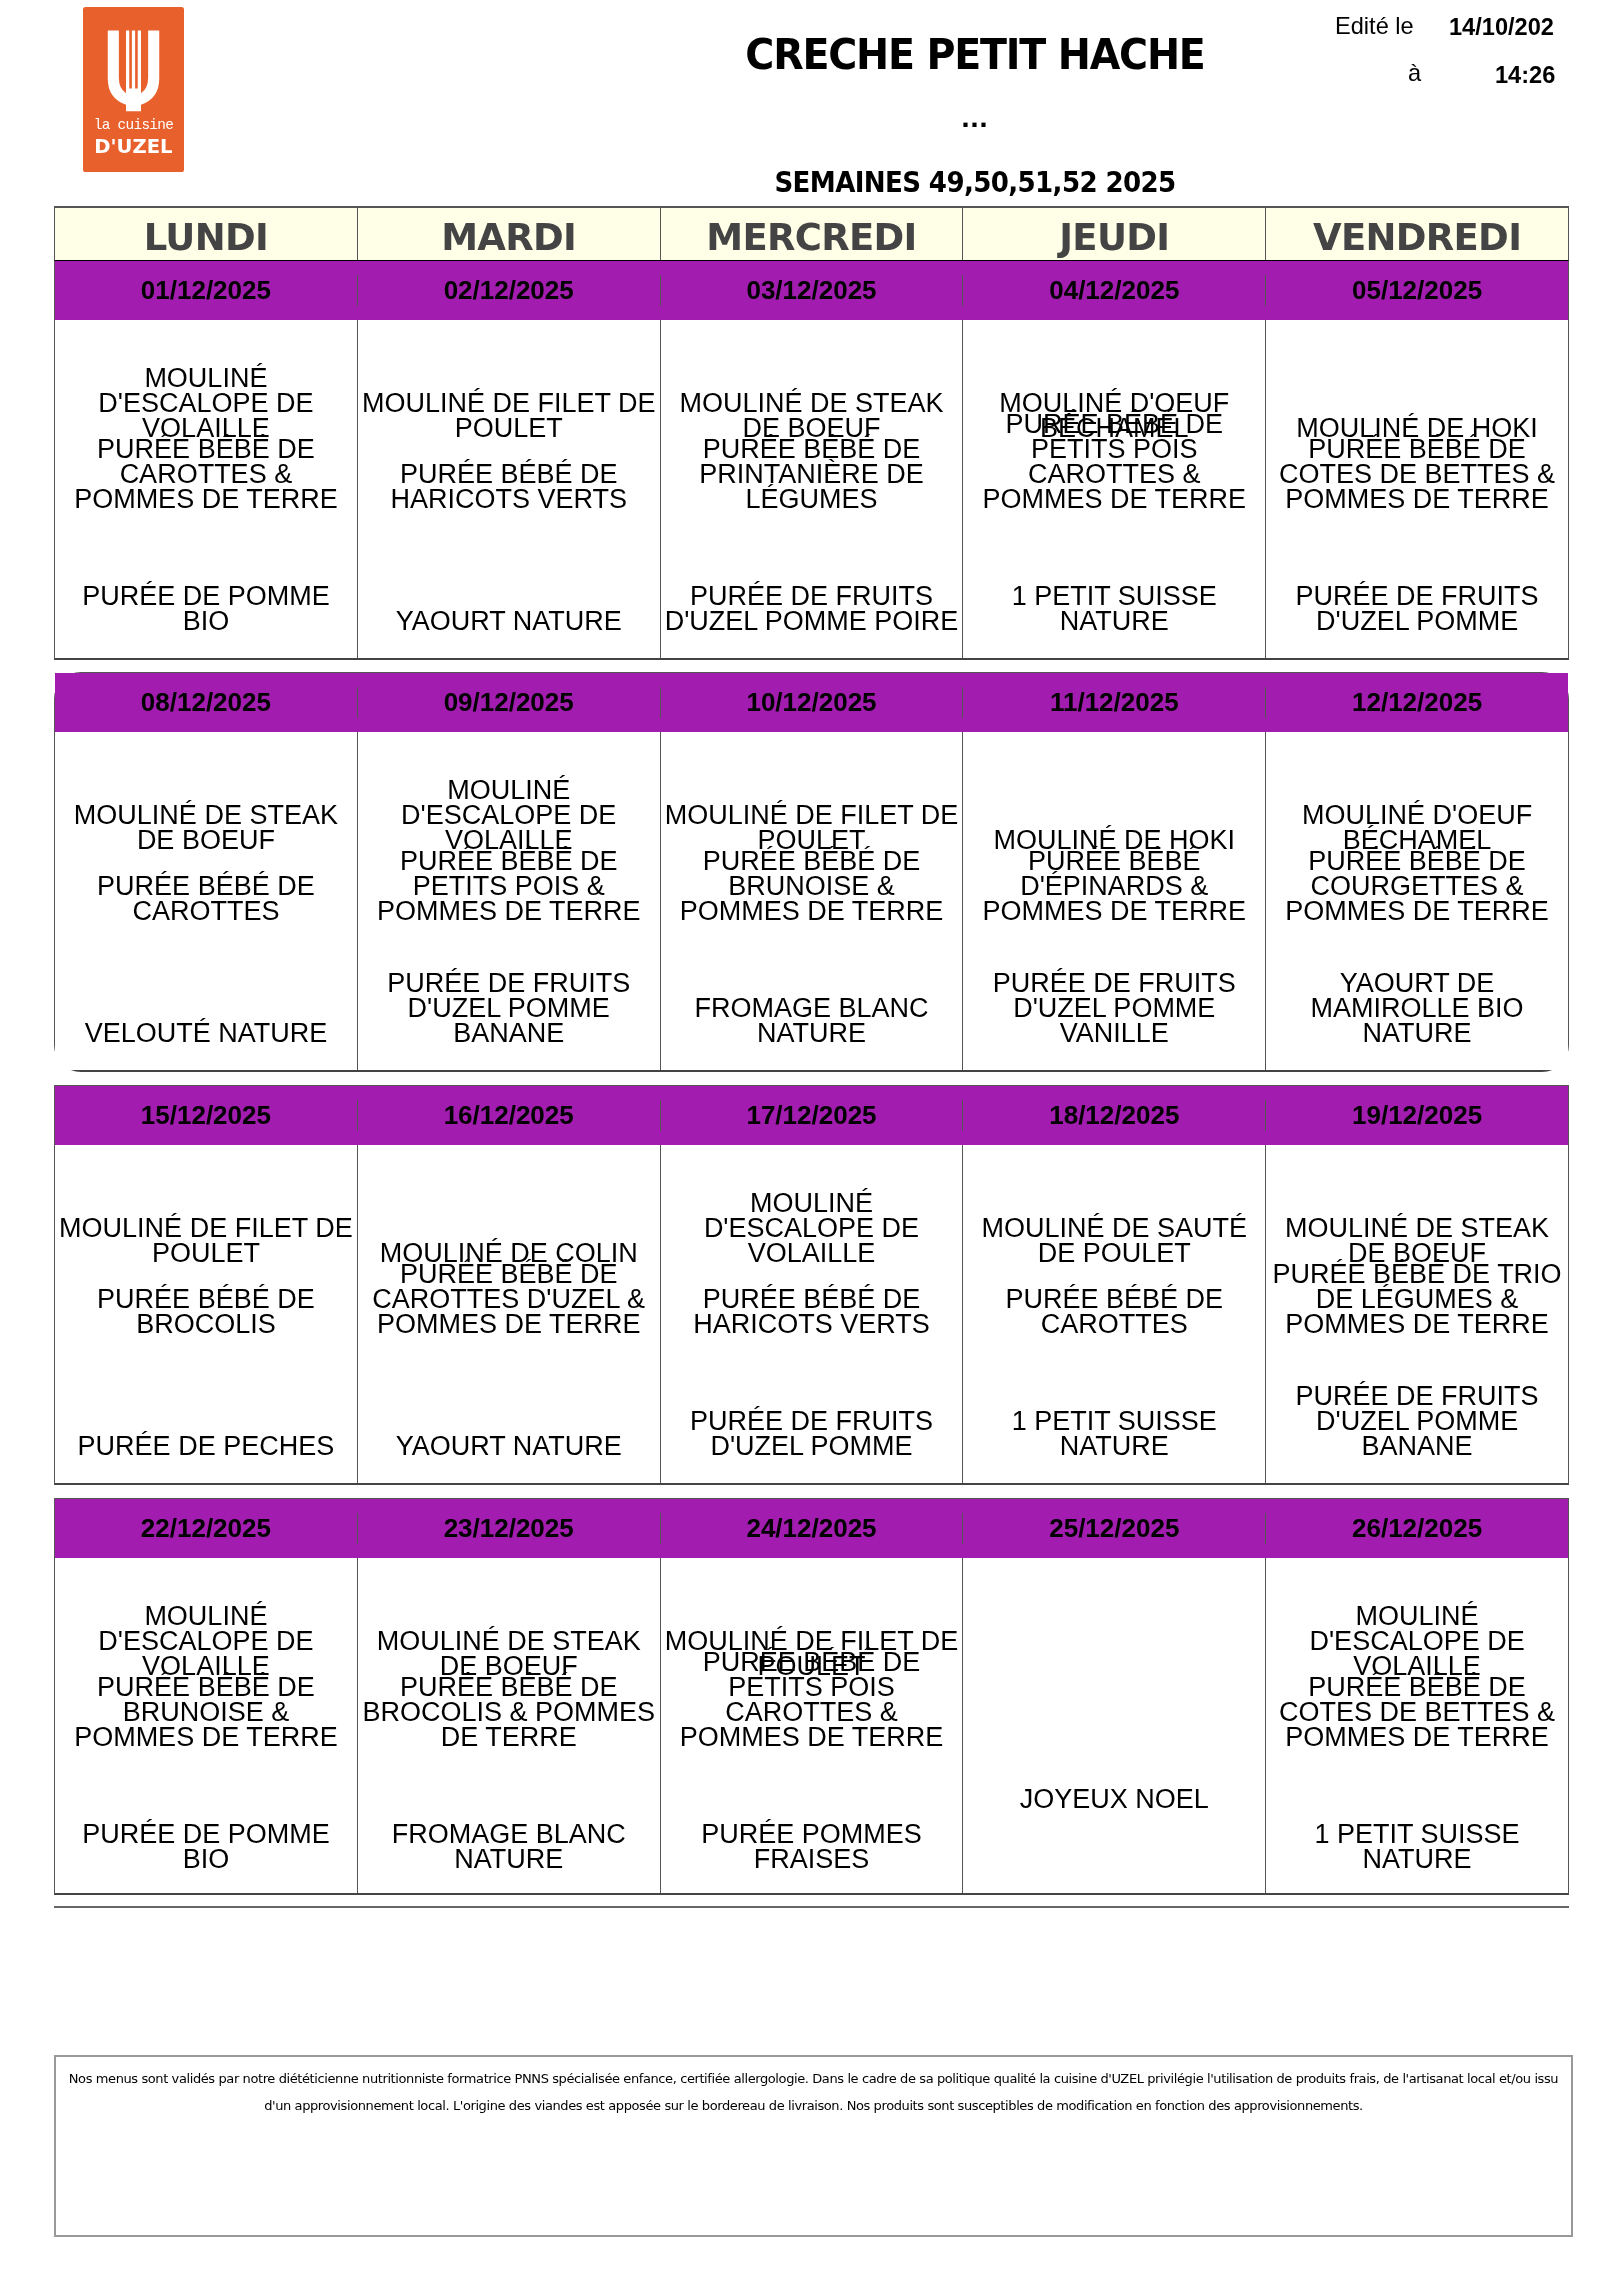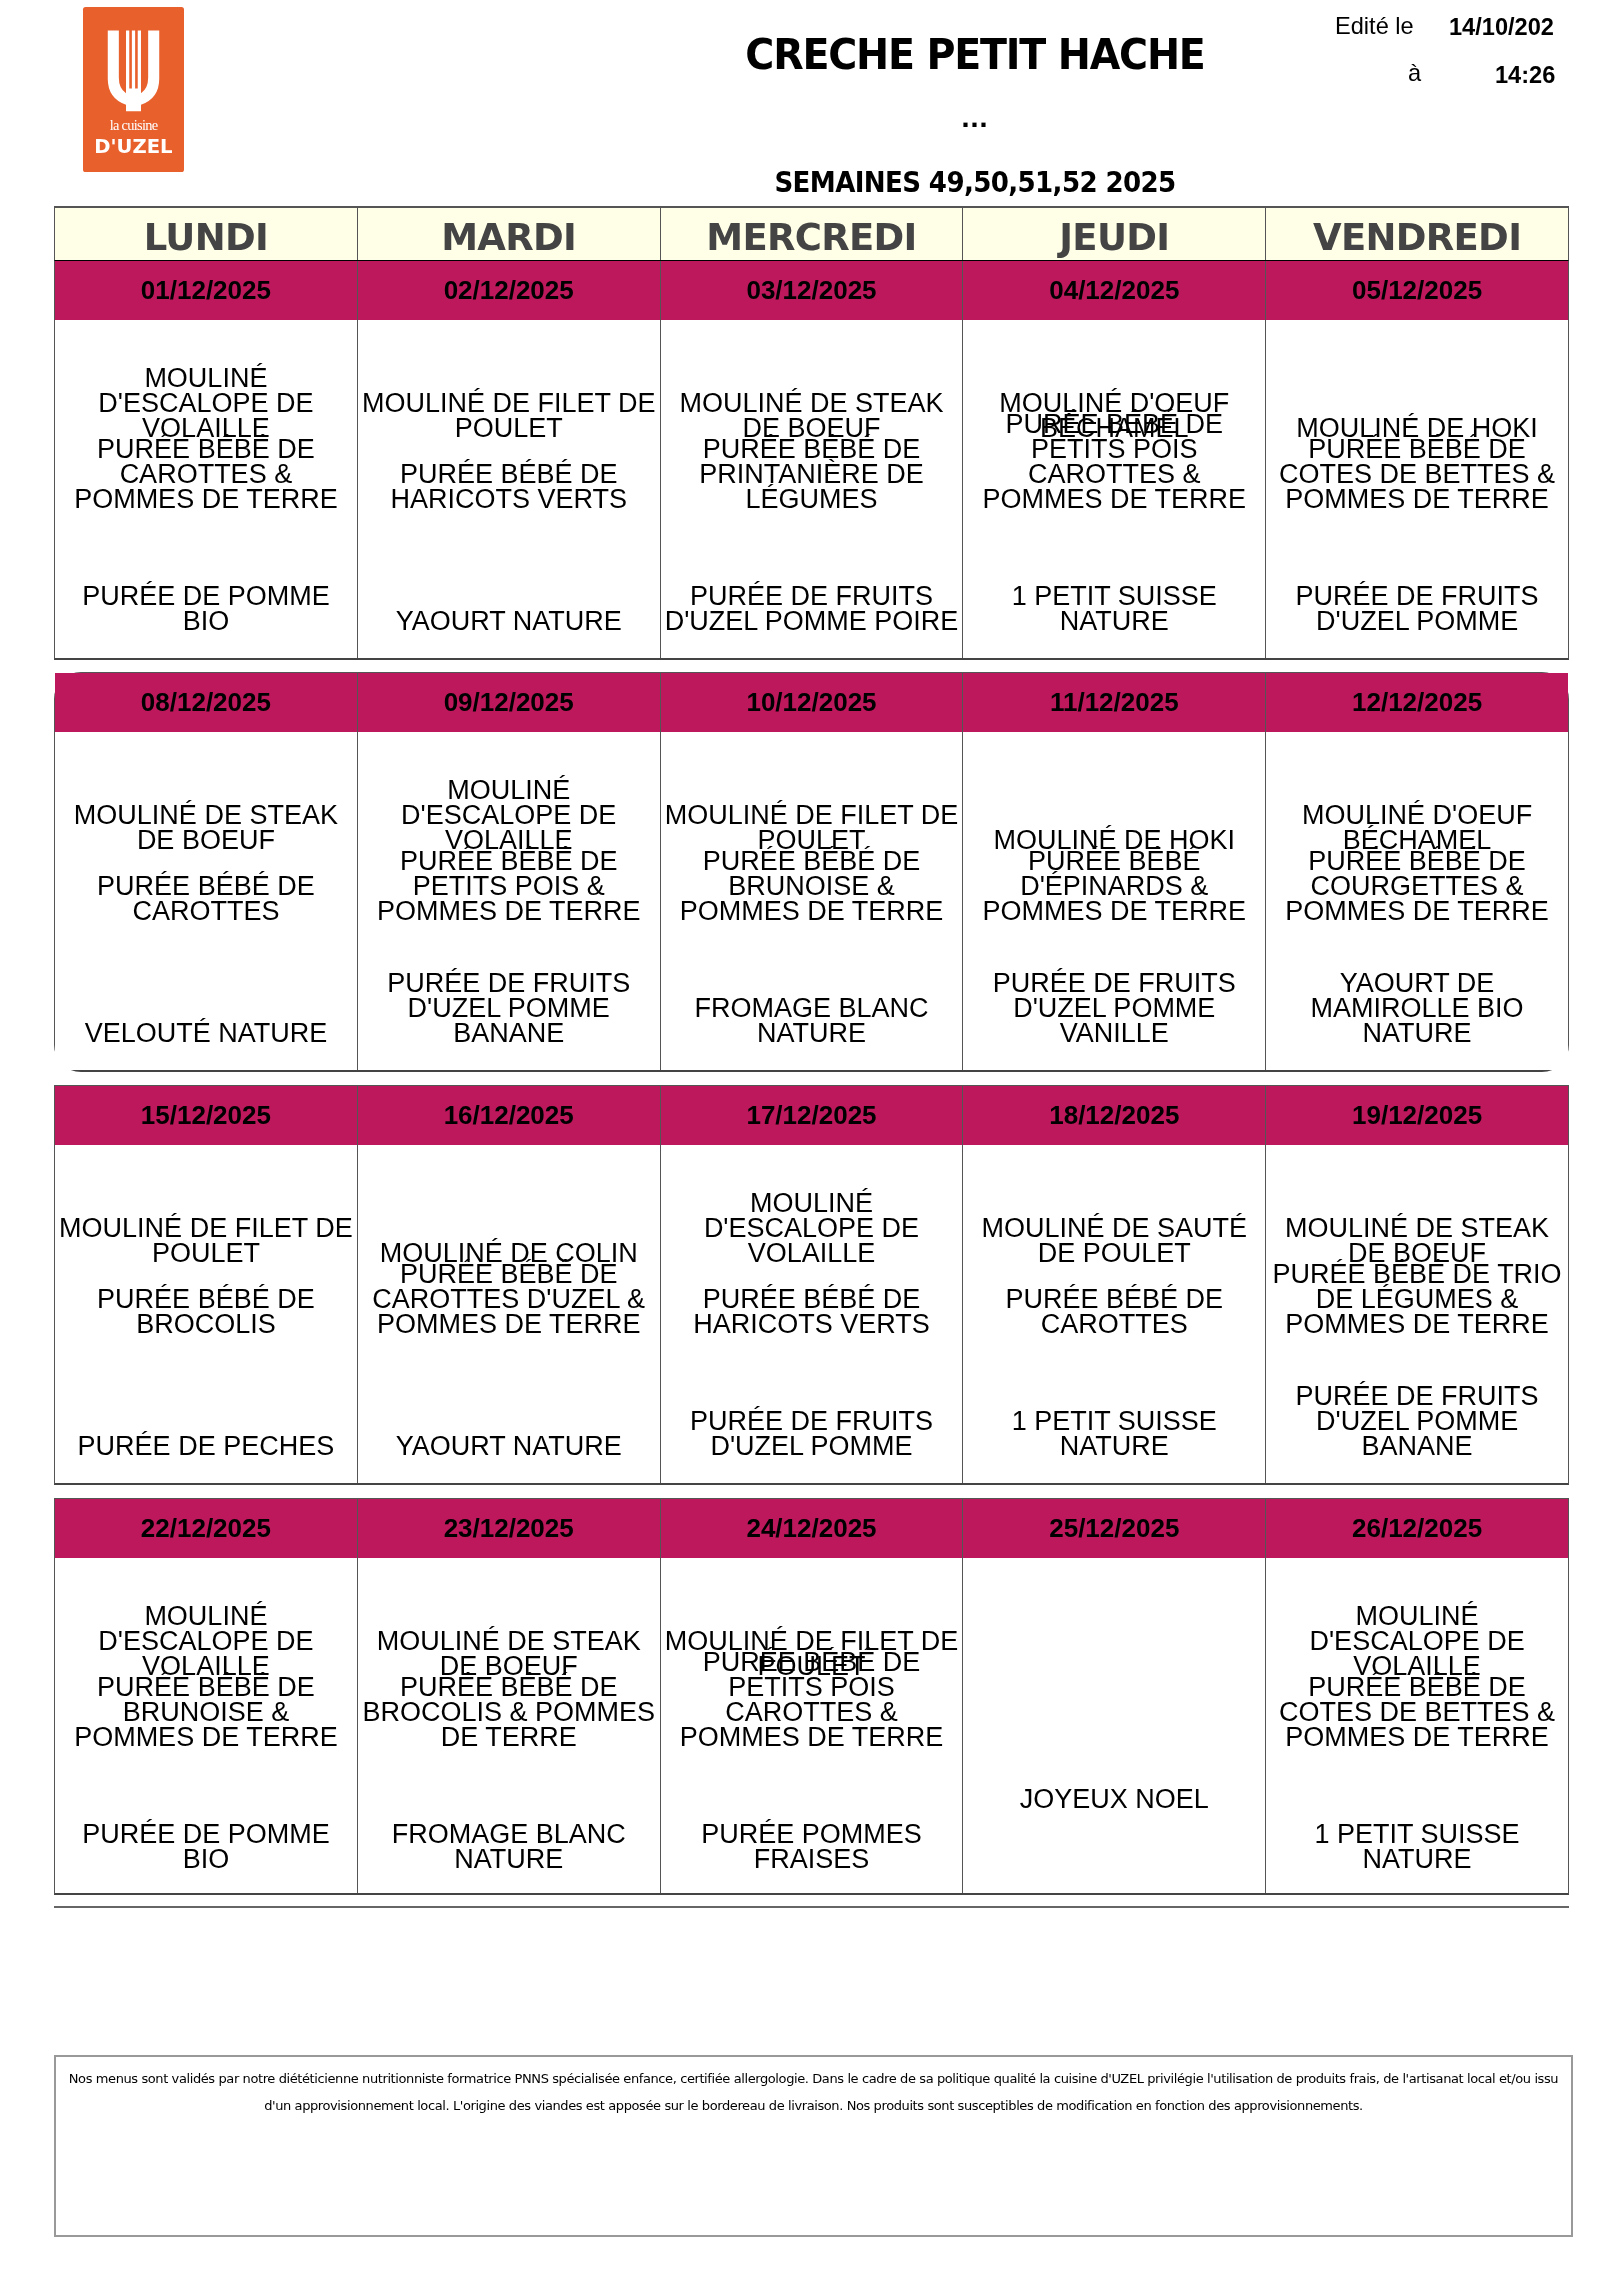--- a/index.html
+++ b/index.html
@@ -1,40 +1,40 @@
 <!DOCTYPE html>
 <html style="font-size:10.5px"><head>
 <meta charset="utf-8">
 <style>
   html, body { margin: 0; padding: 0; background: #ffffff; }
   body { width: 1622px; height: 2295px; position: relative; overflow: hidden; font-family: "Liberation Sans", sans-serif; color: #000; }
 
   .logo { position: absolute; left: 83px; top: 7.2px; width: 101px; height: 165px; background: #E8602C; border-radius: 2.6px; }
   .logo svg { position: absolute; left: 0; top: 0; }
-  .logo .logo-line1 { position: absolute; left: 0; width: 101px; top: 110px; text-align: center; color: #fff; font-family: Liberation Serif, serif; font-size: 14.4px; letter-spacing: -0.7px; }
+  .logo .logo-line1 { position: absolute; left: 0; width: 101px; top: 110px; text-align: center; color: #fff; font-family: Liberation Mono, monospace; font-size: 14.4px; letter-spacing: -0.7px; }
   .logo .logo-line2 { position: absolute; left: 0; width: 101px; top: 128px; text-align: center; color: #fff; font-family: "DejaVu Sans", sans-serif; font-weight: bold; font-size: 19.6px; letter-spacing: 0px; }
 
   .title { position: absolute; left: 687px; width: 576px; top: 29.4px; text-align: center; font-family: "DejaVu Sans", sans-serif; font-weight: bold; font-size: 43px; letter-spacing: -1.3px; transform: scaleX(0.92); transform-origin: center; }
   .subtitle-dots { position: absolute; left: 883px; width: 183px; top: 105px; text-align: center; font-family: "DejaVu Sans", sans-serif; font-weight: bold; font-size: 23.6px; }
   .weeks-title { position: absolute; left: 687px; width: 576px; top: 165px; text-align: center; font-family: "DejaVu Sans", sans-serif; font-weight: bold; font-size: 29px; letter-spacing: -0.7px; transform: scaleX(0.9); transform-origin: center; }
 
   .edit-label { position: absolute; left: 1335px; top: 13px; font-size: 23.6px; }
   .edit-date { position: absolute; left: 1449px; top: 14.4px; font-size: 23.6px; font-weight: bold; }
   .edit-a { position: absolute; left: 1408px; top: 60px; font-size: 23.6px; }
   .edit-time { position: absolute; left: 1495px; top: 62px; font-size: 23.6px; font-weight: bold; }
 
   .grid { position: absolute; left: 54px; width: 1515px; }
   .daysrow { top: 206px; height: 54px; display: flex; background: #FFFFE8; border-top: 2px solid #555; border-left: 1.3px solid #555; border-right: 1.3px solid #555; box-sizing: border-box; }
   .daycell { flex: 1; border-right: 1.3px solid #555; display: flex; align-items: flex-end; justify-content: center; font-family: "DejaVu Sans", sans-serif; font-weight: bold; font-size: 37px; color: #444; letter-spacing: -0.7px; padding-bottom: 1.3px; box-sizing: border-box; }
   .daycell:last-child { border-right: none; }
 
   .week { position: absolute; left: 54px; width: 1515px; border-left: 1.3px solid #555; border-right: 1.3px solid #555; border-bottom: 2px solid #444; box-sizing: border-box; }
   .week.first { border-top: 1.3px solid #000; }
   .week.rest { border-top: 1.3px solid #555; }
-  .daterow { display: flex; height: 59px; background: #be185d; }
+  .daterow { display: flex; height: 59px; background: #a21caf; align-items: center; }
   .datecell { flex: 1; border-right: 1.3px solid #555; display: flex; align-items: center; justify-content: center; font-weight: bold; font-size: 26px; box-sizing: border-box; }
   .datecell:last-child { border-right: none; }
   .bodyrow { display: flex; background: #fff; }
   .bodycell { flex: 1; border-right: 1.3px solid #555; position: relative; box-sizing: border-box; }
   .bodycell:last-child { border-right: none; }
   .slot { position: absolute; left: 3.9px; right: 3.9px; text-align: center; font-size: 27px; line-height: 25px; display: flex; align-items: flex-end; justify-content: center; }
   .slot span { display: block; }
   .slot-main { top: 58px; height: 63px; }
   .slot-side { top: 108px; height: 84px; }
   .slot-dessert { top: 258px; height: 56px; }

